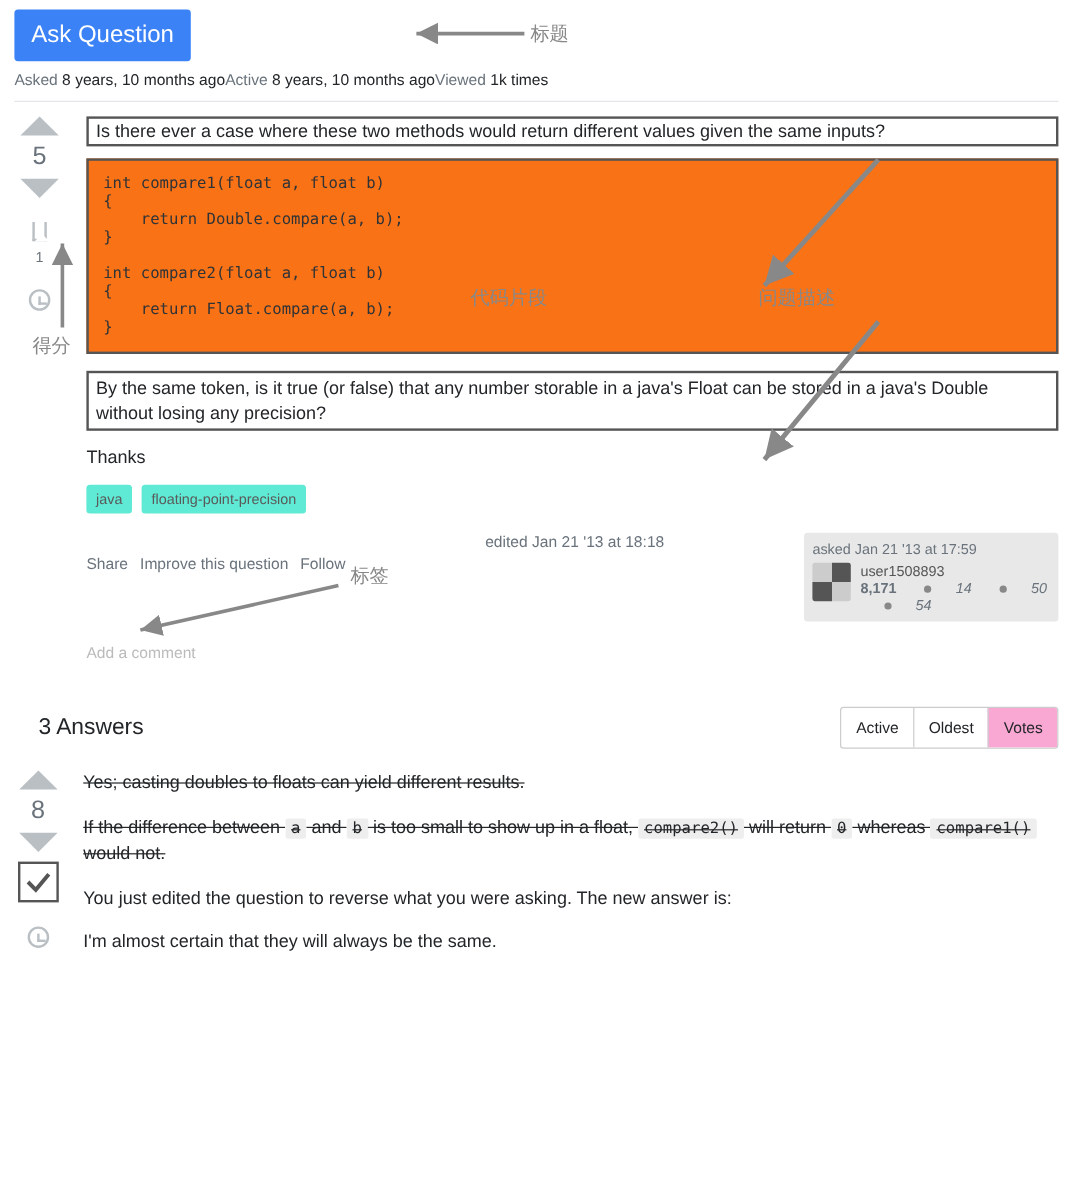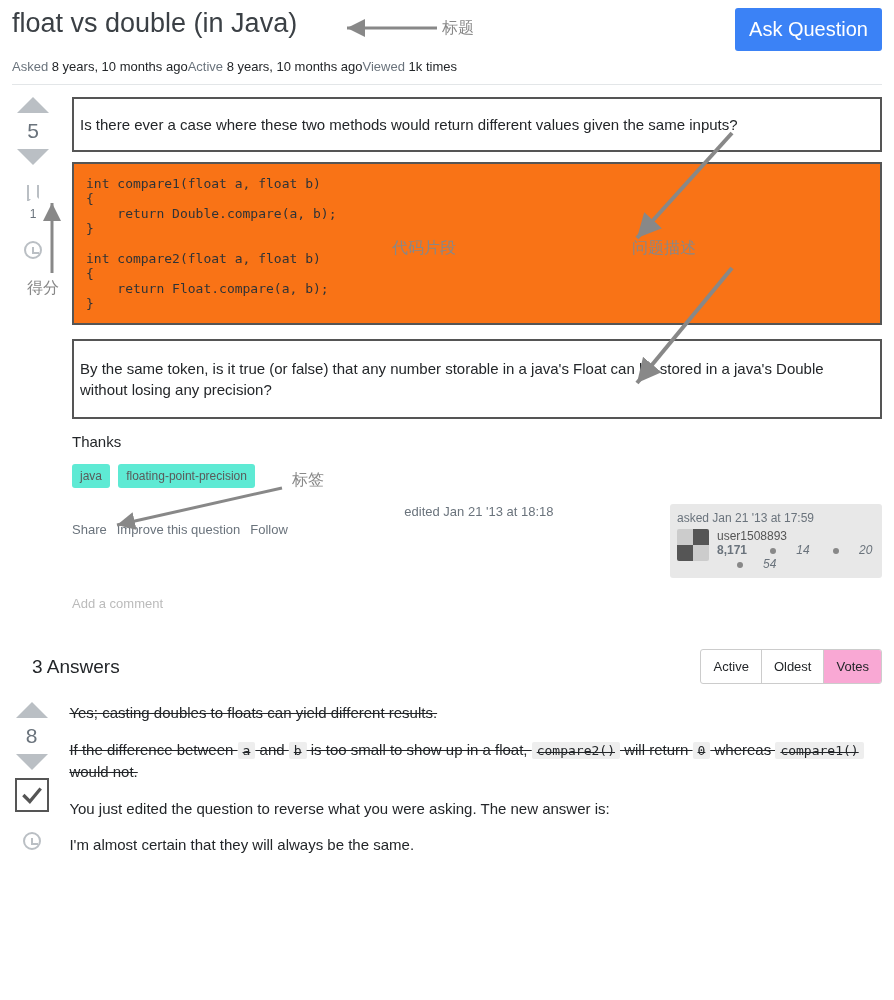--- a/index.html
+++ b/index.html
@@ -13,21 +13,21 @@
 .votecol { display: flex; flex-direction: column; align-items: center; width: 42px; color: #babfc4; gap: 6px; }
 .tri-up, .tri-down { width: 0; height: 0; border-left: 16px solid transparent; border-right: 16px solid transparent; cursor: pointer; }
 .tri-up { border-bottom: 16px solid #babfc4; }
 .tri-down { border-top: 16px solid #babfc4; }
 .score { font-size: 21px; color: #6a737c; }
 .bookmark { width: 12px; height: 16px; border: 2px solid #babfc4; border-top: none; position: relative; }
 .bookmark::after { content: ""; position: absolute; bottom: -2px; left: 0; border-left: 6px solid transparent; border-right: 6px solid transparent; border-bottom: 6px solid #fff; }
 .clock { width: 18px; height: 18px; border: 2px solid #babfc4; border-radius: 50%; position: relative; }
 .clock::after { content: ""; position: absolute; width: 5px; height: 5px; border-left: 2px solid #babfc4; border-bottom: 2px solid #babfc4; top: 4px; left: 6px; }
 .postbody { flex: 1; }
-.boxed { border: 2px solid #555; padding: 17px 6px; margin-bottom: 10px; }
+.boxed { border: 2px solid #555; padding: 2px 6px; margin-bottom: 10px; }
 .code { background: #f97316; border: 2px solid #555; padding: 12px; font-family: Consolas, Menlo, monospace; font-size: 13px; white-space: pre; color: #2f3337; margin-bottom: 14px; }
 .tags { margin: 14px 0; }
 .tag { display: inline-block; background: #5eead4; color: #5a5a5a; padding: 5px 8px; border-radius: 3px; font-size: 12px; margin-right: 4px; }
 .actions { display: flex; gap: 10px; color: #6a737c; font-size: 13px; margin: 18px 0; }
 .postfoot { display: flex; justify-content: space-between; align-items: flex-start; font-size: 13px; color: #6a737c; margin-top: 16px; }
 .usercard { background: #e8e8e8; padding: 7px; width: 212px; border-radius: 3px; font-size: 12px; }
 .usercard .av { width: 32px; height: 32px; background: repeating-conic-gradient(#555 0 25%, #ccc 0 50%); float: left; margin-right: 8px; border-radius: 2px; }
 .badges span { margin-left: 20px; font-style: italic; }
 .dot { display: inline-block; width: 6px; height: 6px; border-radius: 50%; background: #888; vertical-align: middle; }
 .addcomment { color: #bbb; font-size: 13px; margin-top: 18px; }
@@ -45,21 +45,20 @@
 .annot { position: absolute; color: #888; font-size: 16px; pointer-events: none; }
 .arrow { position: absolute; pointer-events: none; }
 .ansbody p { margin-bottom: 14px; line-height: 1.5; }
 </style>
 </head>
 <body>
 
 <div style="position:relative;">
 
 <div class="header">
-  <h1 class="title">float vs double (in Java)</h1>
   <button class="ask-btn">Ask Question</button>
 </div>
 
 <div class="meta">
   <div><span>Asked</span> <b>8 years, 10 months ago</b></div>
   <div><span>Active</span> <b>8 years, 10 months ago</b></div>
   <div><span>Viewed</span> <b>1k times</b></div>
 </div>
 
 <div class="layout">
@@ -98,21 +97,21 @@
       </div>
       <div>edited Jan 21 '13 at 18:18</div>
       <div class="usercard">
         <div>asked Jan 21 '13 at 17:59</div>
         <div style="margin-top:4px;">
           <div class="av"></div>
           <div style="color:#555;">user1508893</div>
           <div class="badges">
             <b>8,171</b>
             <span class="dot"></span><span>14</span>
-            <span class="dot"></span><span>20</span>
+            <span class="dot"></span><span>50</span>
             <span class="dot"></span><span>54</span>
           </div>
         </div>
       </div>
     </div>
     <div class="addcomment">Add a comment</div>
   </div>
 </div>
 
 <div class="anshead">

